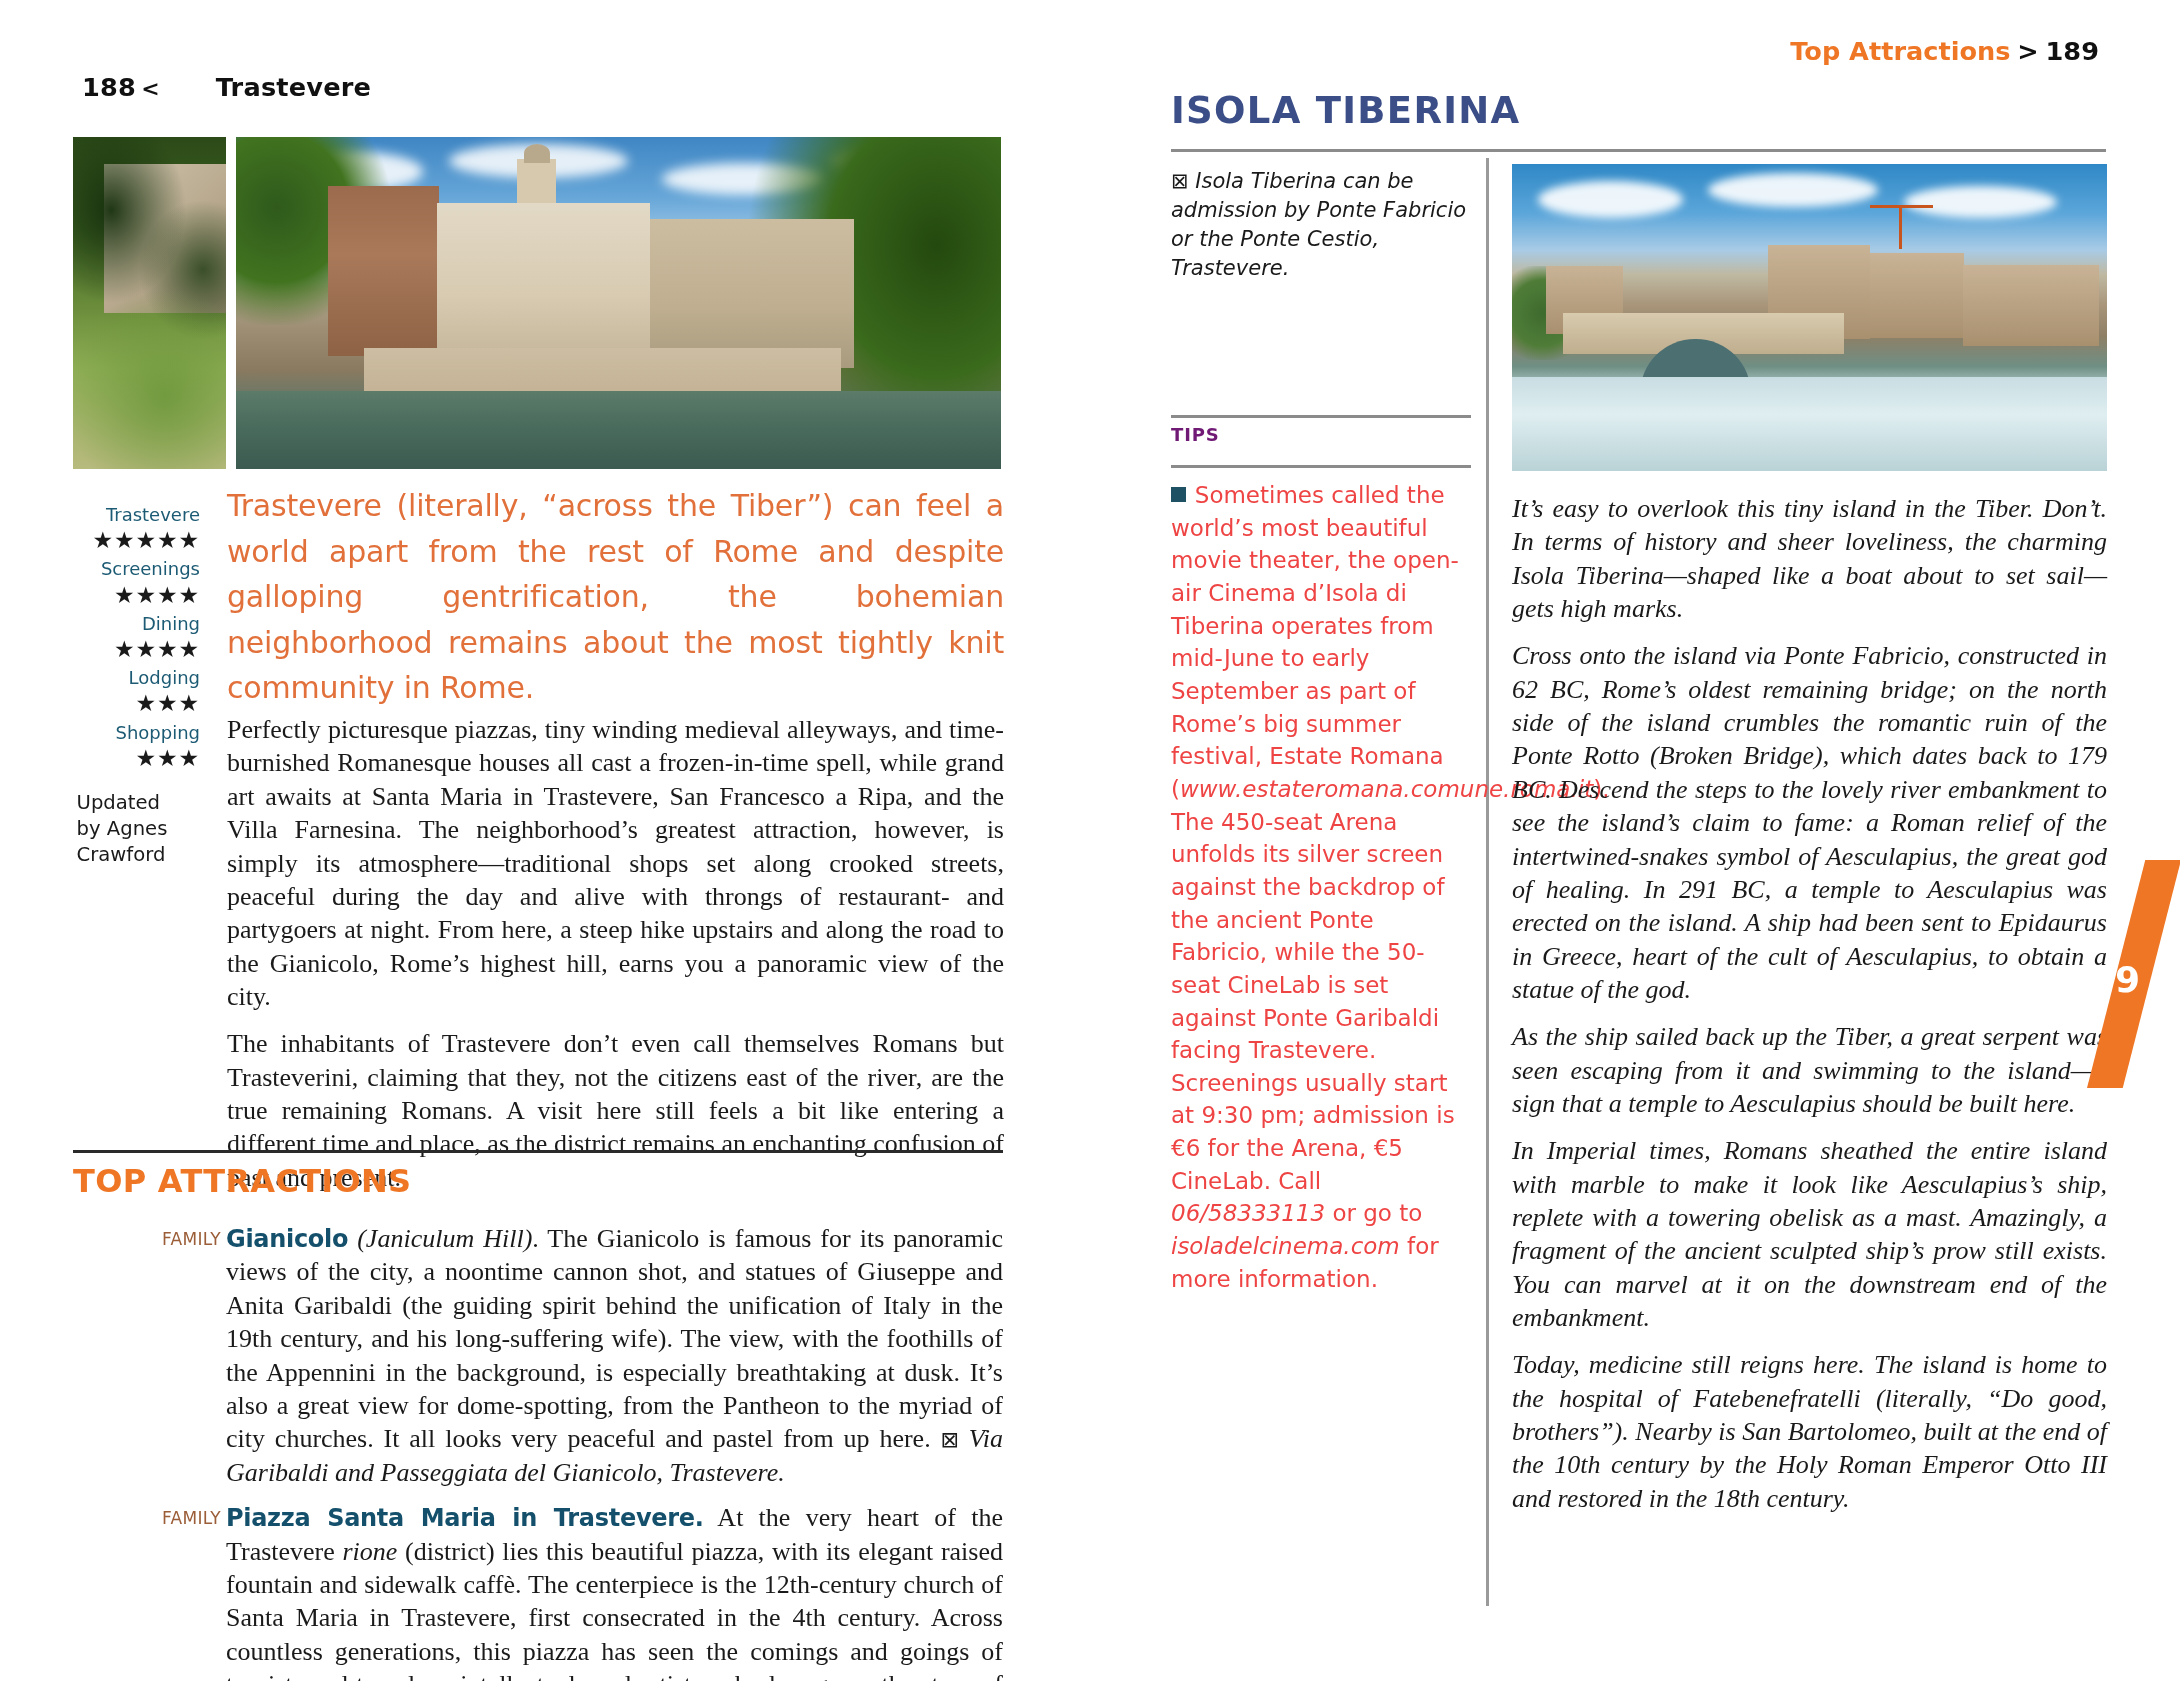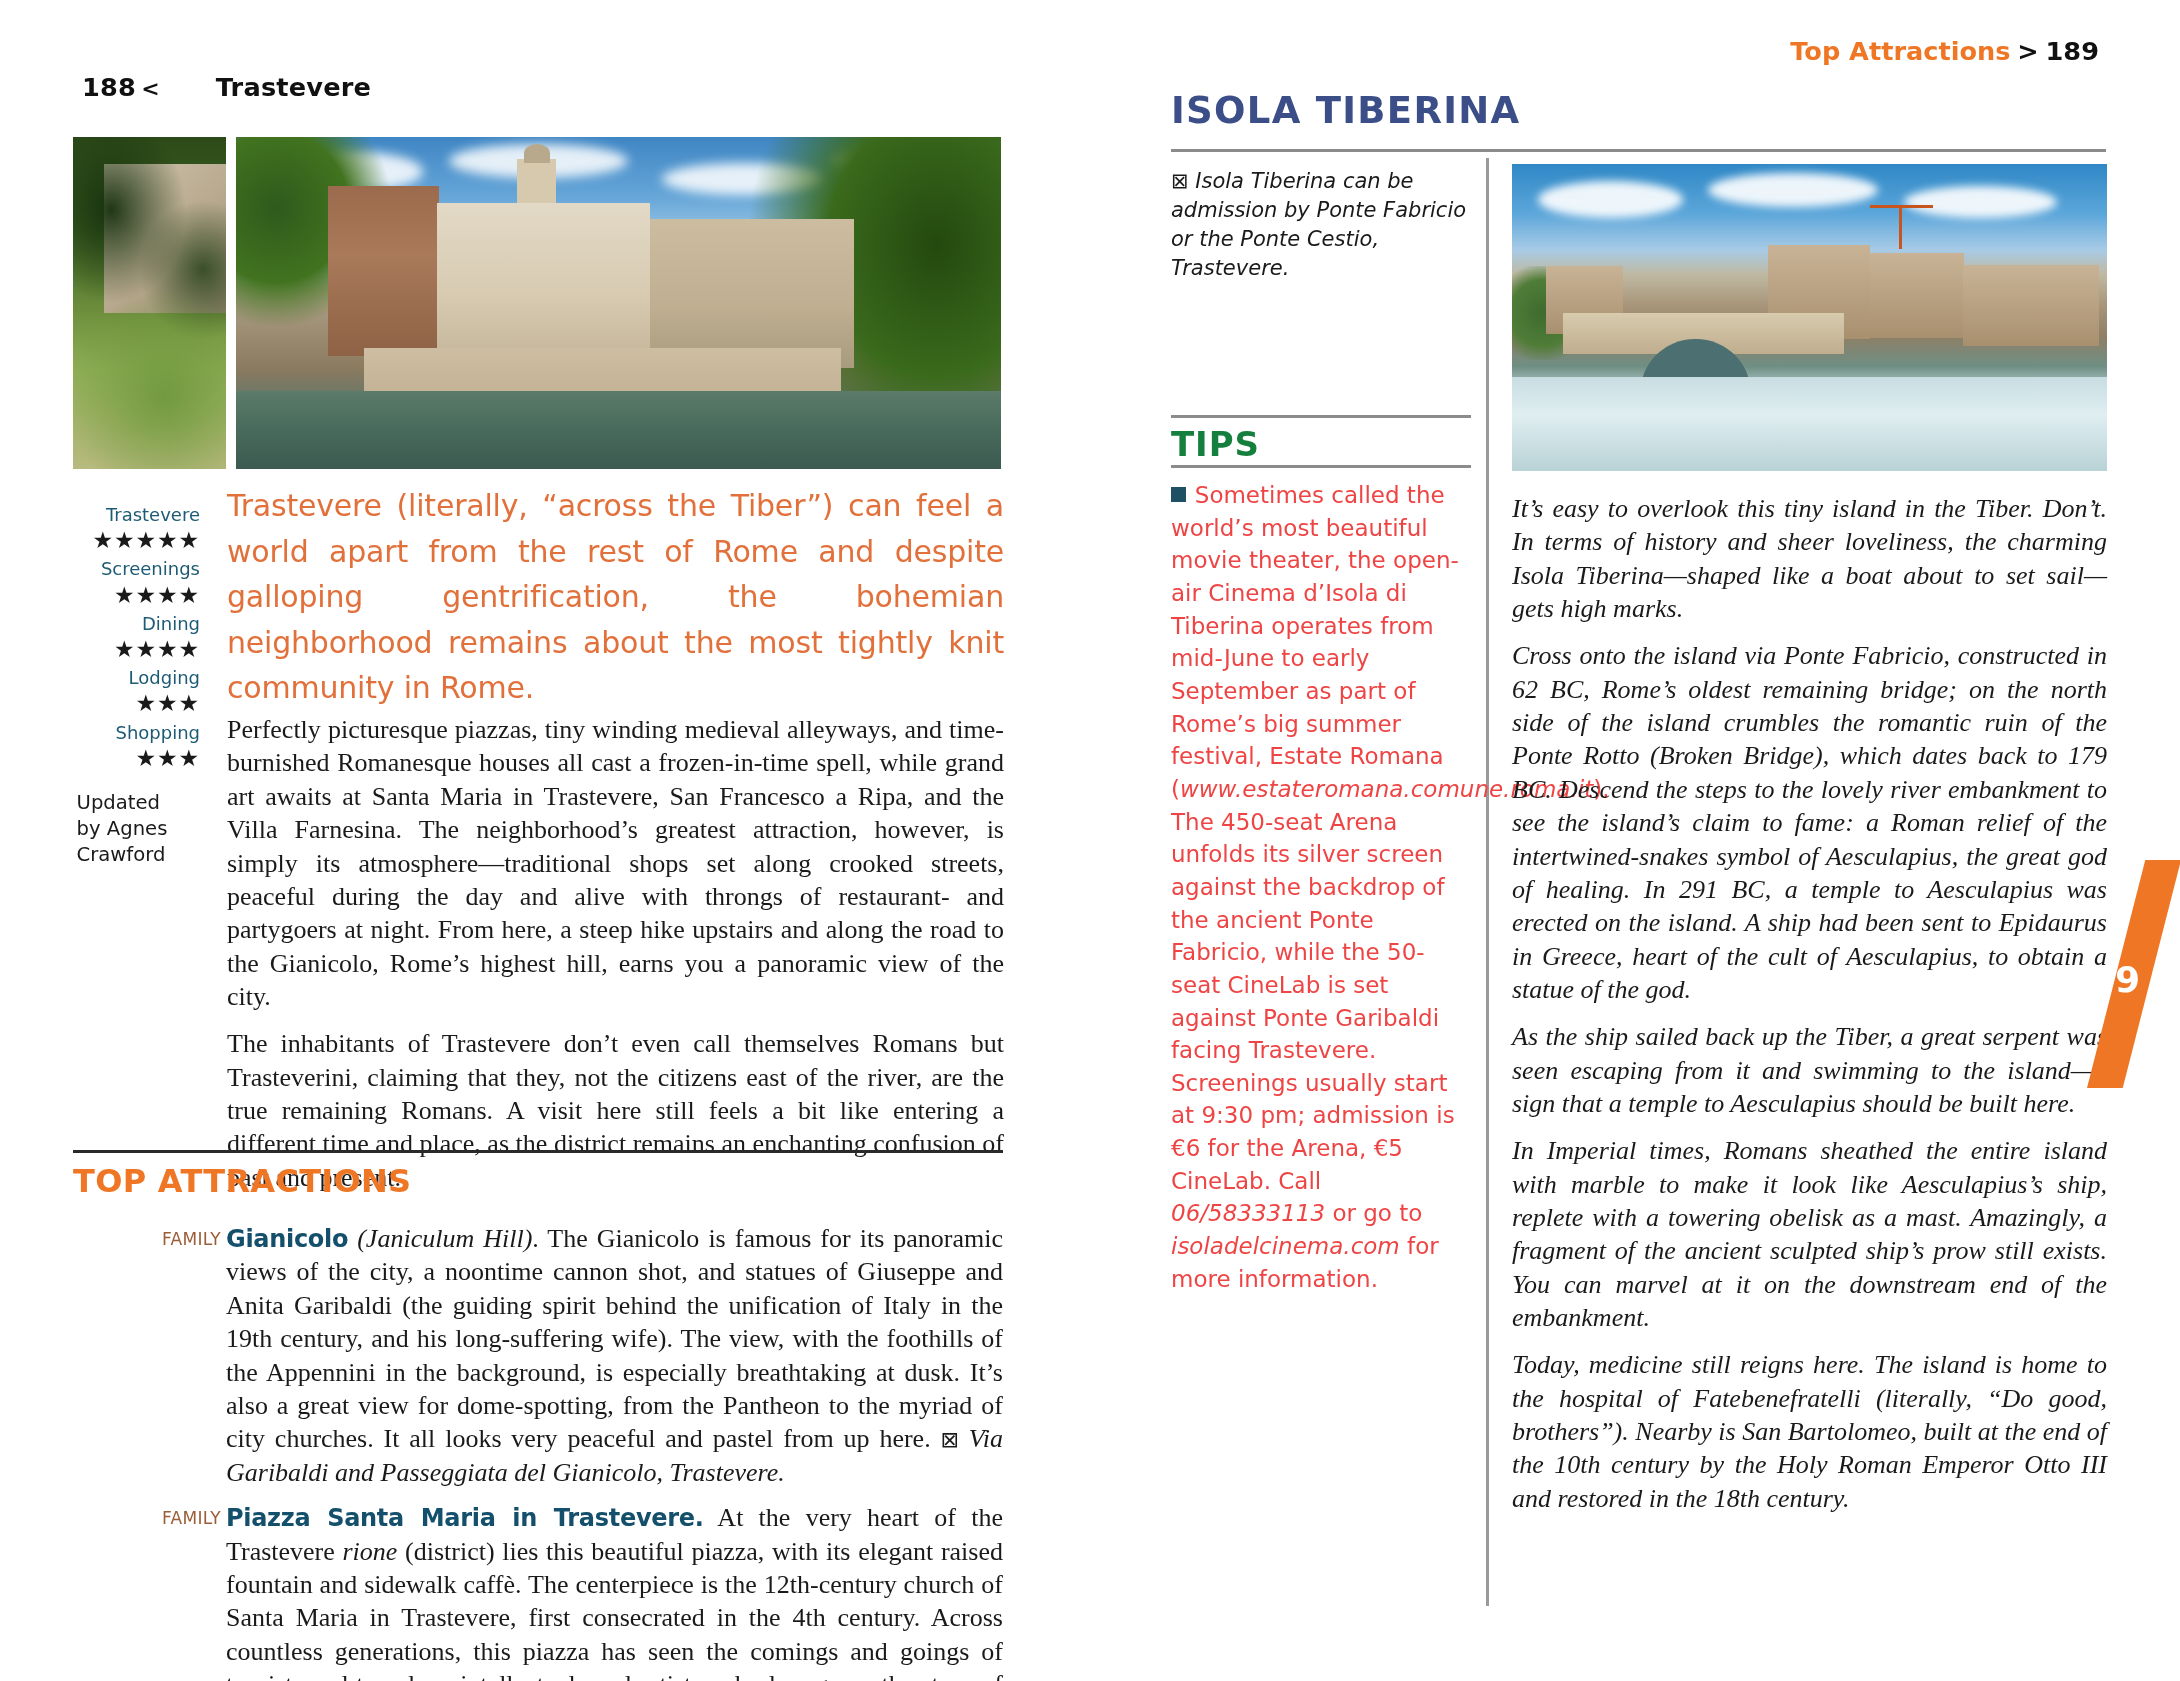--- a/index.html
+++ b/index.html
@@ -340,22 +340,22 @@
     width: 300px;
     height: 2.6px;
     background: #8b8b8b;
   }
   .tips-heading {
     position: absolute;
     left: 1171px;
     top: 424px;
     font-family: "DejaVu Sans", sans-serif;
     font-weight: bold;
-    font-size: 34px;
-    color: #15803d;
+    font-size: 18px;
+    color: #701a75;
     letter-spacing: 0.9px;
   }
   .tips-rule-bottom {
     position: absolute;
     left: 1171px;
     top: 465px;
     width: 300px;
     height: 2.6px;
     background: #8b8b8b;
   }

